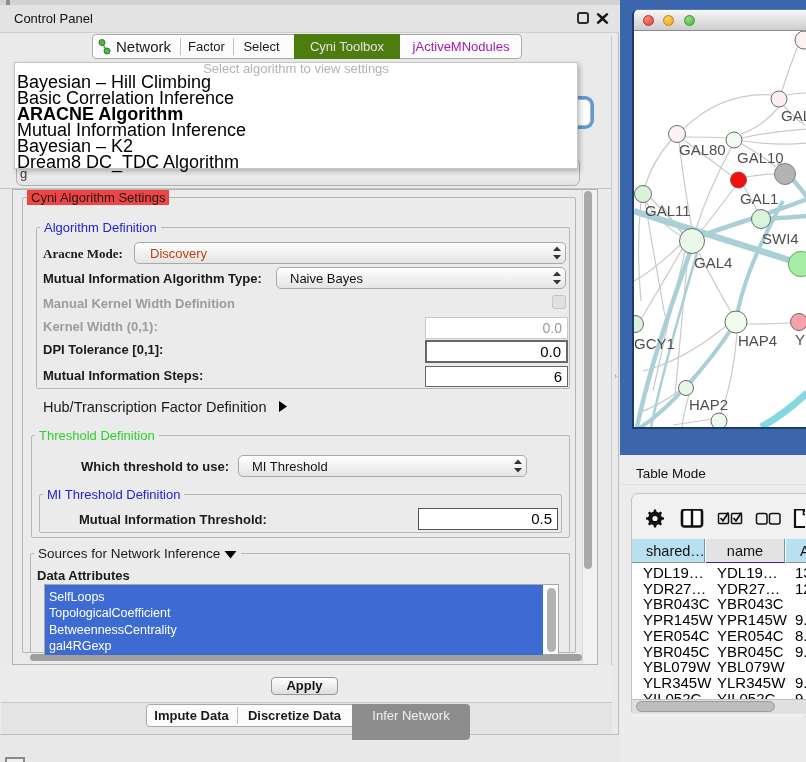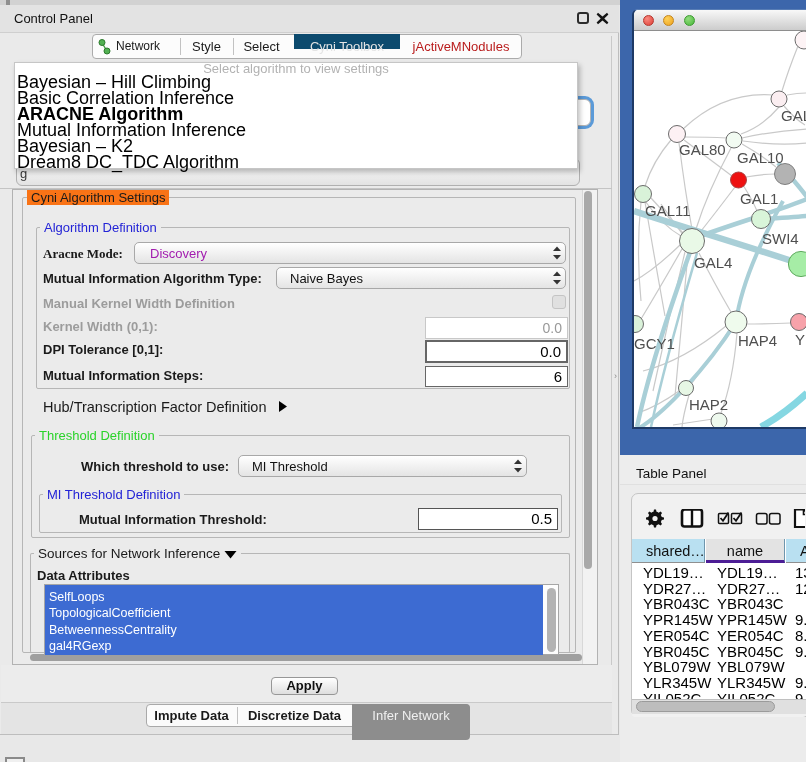--- a/index.html
+++ b/index.html
@@ -16,32 +16,32 @@
 <div class="abs" id="cpanel" style="left:0;top:5px;width:619px;height:730px;background:#eaeaea;border:1px solid #bdbdbd;border-left:none;"></div>
 <div class="abs" style="left:0;top:5px;width:619px;height:28px;background:#e3e3e3;border-bottom:1px solid #cfcfcf;"></div>
 <div class="abs" style="left:14px;top:11px;font-size:13px;color:#111;">Control Panel</div>
 
 <div class="abs" style="left:577px;top:12px;width:12px;height:12px;border:2px solid #2b2b2b;border-radius:3px;"></div>
 <svg class="abs" style="left:596px;top:12px;" width="13" height="13" viewBox="0 0 13 13">
     <path d="M2 0.8 L6.5 4.6 L11 0.8 L12.4 2.4 L8.3 6.5 L12.4 10.6 L11 12.2 L6.5 8.4 L2 12.2 L0.6 10.6 L4.7 6.5 L0.6 2.4 Z" fill="#151515"></path>
   </svg>
 
 <div class="abs" style="left:92px;top:34px;width:430px;height:25px;background:#fcfcfc;border:1px solid #ababab;border-radius:4px;"></div>
-<div class="abs" style="left:116px;top:34px;height:25px;font-size:12px;color:#1a1a1a;line-height:25px;">Network</div>
+<div class="abs" style="left:116px;top:34px;height:25px;font-size:15px;color:#1a1a1a;line-height:25px;">Network</div>
 <svg class="abs" style="left:98px;top:39px;" width="14" height="16" viewBox="0 0 14 16">
   <line x1="4" y1="4" x2="9" y2="12" stroke="#3f9e3f" stroke-width="1.4"></line>
   <circle cx="4" cy="3.5" r="3" fill="#52b152" stroke="#2d7a2d"></circle>
   <circle cx="9" cy="12" r="3" fill="#52b152" stroke="#2d7a2d"></circle>
 </svg>
 <div class="abs" style="left:180px;top:38px;width:1px;height:17px;background:#c2c2c2;"></div>
-<div class="abs" style="left:180px;top:34px;width:53px;height:25px;font-size:13px;color:#1a1a1a;line-height:25px;text-align:center;">Style</div>
+<div class="abs" style="left:180px;top:34px;width:53px;height:25px;font-size:13px;color:#1a1a1a;line-height:25px;text-align:center;">Factor</div>
 <div class="abs" style="left:233px;top:38px;width:1px;height:17px;background:#c2c2c2;"></div>
 <div class="abs" style="left:233px;top:34px;width:57px;height:25px;font-size:13px;color:#1a1a1a;line-height:25px;text-align:center;">Select</div>
-<div class="abs" style="left:294px;top:34px;width:106px;height:15px;background:#0c4a6e;font-size:13px;color:#e4e4e4;line-height:25px;text-align:center;">Cyni Toolbox</div>
-<div class="abs" style="left:400px;top:34px;width:122px;height:25px;font-size:13px;color:#b91c1c;line-height:25px;text-align:center;">jActiveMNodules</div>
+<div class="abs" style="left:294px;top:34px;width:106px;height:25px;background:#4d7c0f;font-size:13px;color:#e4e4e4;line-height:25px;text-align:center;">Cyni Toolbox</div>
+<div class="abs" style="left:400px;top:34px;width:122px;height:25px;font-size:13px;color:#a21caf;line-height:25px;text-align:center;">jActiveMNodules</div>
 
 <div class="abs" style="left:611px;top:36px;width:1px;height:696px;background:#c9c9c9;"></div>
 
 <div class="abs" style="left:300px;top:99px;width:291px;height:27px;border-radius:6px;background:#fff;border:1px solid #b5b5b5;box-shadow:0 0 0 3px #5b9ad8;"></div>
 
 <div class="abs" style="left:16px;top:158px;width:564px;height:28px;border-radius:6px;background:linear-gradient(#ffffff,#e2e2e2);border:1px solid #b0b0b0;"></div>
 <div class="abs" style="left:20px;top:166px;font-size:13px;color:#3a3a3a;">g</div>
 
 <div class="abs" style="left:14px;top:62px;width:564px;height:107px;background:#ffffff;border:1px solid #c6c6c6;box-shadow:2px 3px 5px rgba(0,0,0,0.25);"></div>
 <div class="abs" style="left:14px;top:61px;width:564px;font-size:13px;color:#b2b2b2;text-align:center;">Select algorithm to view settings</div>
@@ -57,28 +57,28 @@
 <div class="abs" style="left:0;top:188px;width:612px;height:1px;background:#c4c4c4;"></div>
 
 <div class="abs" style="left:12px;top:189px;width:586px;height:476px;border:1px solid #b2b2b2;background:#ebebeb;"></div>
 
 <div class="abs" style="left:582px;top:190px;width:15px;height:474px;background:#f2f2f2;border-left:1px solid #d8d8d8;"></div>
 <div class="abs" style="left:584px;top:191px;width:8px;height:378px;background:#a9a9a9;border-radius:4px;"></div>
 
 <div class="abs" style="left:30px;top:654px;width:552px;height:7px;background:#9f9f9f;border-radius:4px;"></div>
 
 <div class="abs" style="left:22px;top:197px;width:554px;height:456px;border:1px solid #b6b6b6;border-radius:2px;"></div>
-<div class="abs" style="left:27px;top:190px;font-size:13px;color:#1a1a1a;background:#f97316;padding:0 4px;">Cyni Algorithm Settings</div>
+<div class="abs" style="left:27px;top:190px;font-size:13px;color:#1a1a1a;background:#ef4444;padding:0 4px;">Cyni Algorithm Settings</div>
 
 <div class="abs" style="left:36px;top:227px;width:534px;height:162px;border:1px solid #b6b6b6;border-radius:2px;"></div>
 <div class="abs" style="left:40px;top:220px;font-size:13px;color:#2323d6;background:#ebebeb;padding:0 4px;">Algorithm Definition</div>
 
 <div class="abs" style="left:43px;top:246px;font-size:13px;font-weight:bold;color:#1a1a1a;font-family:Liberation Serif, serif;">Aracne Mode:</div>
 <div class="abs" style="left:134px;top:242px;width:432px;height:22px;border-radius:5px;background:linear-gradient(#ffffff,#e4e4e4);border:1px solid #a8a8a8;"></div>
-<div class="abs" style="left:150px;top:246px;font-size:13px;color:#a21caf;">Discovery</div>
+<div class="abs" style="left:150px;top:246px;font-size:13px;color:#c2410c;">Discovery</div>
 <svg class="abs" style="left:551px;top:245px;" width="12" height="16" viewBox="0 0 12 16">
     <path d="M2 6 L6 1.5 L10 6 Z" fill="#333"></path>
     <path d="M2 10 L6 14.5 L10 10 Z" fill="#333"></path>
   </svg>
 
 <div class="abs" style="left:43px;top:271px;font-size:13px;font-weight:bold;color:#1a1a1a;">Mutual Information Algorithm Type:</div>
 <div class="abs" style="left:276px;top:267px;width:290px;height:22px;border-radius:5px;background:linear-gradient(#ffffff,#e4e4e4);border:1px solid #a8a8a8;"></div>
 <div class="abs" style="left:290px;top:271px;font-size:13px;color:#111;">Naive Bayes</div>
 <svg class="abs" style="left:551px;top:270px;" width="12" height="16" viewBox="0 0 12 16">
     <path d="M2 6 L6 1.5 L10 6 Z" fill="#333"></path>
@@ -220,21 +220,21 @@
     <text x="61" y="237">GAL4</text>
     <text x="1" y="318">GCY1</text>
     <text x="105" y="315">HAP4</text>
     <text x="162" y="314">Y</text>
     <text x="56" y="379">HAP2</text>
   </g>
 </svg>
 
 <div class="abs" style="left:620px;top:455px;width:186px;height:307px;background:#ececec;"></div>
 <div class="abs" style="left:620px;top:455px;width:186px;height:30px;background:#ededed;border-bottom:1px solid #e0e0e0;"></div>
-<div class="abs" style="left:636px;top:466px;font-size:13.5px;color:#111;">Table Panel</div>
+<div class="abs" style="left:636px;top:466px;font-size:13.5px;color:#111;">Table Mode</div>
 <div class="abs" style="left:631px;top:493px;width:185px;height:224px;background:#f1f1f1;border:1px solid #c5c5c5;border-radius:7px;"></div>
 
 <svg class="abs" style="left:645px;top:509px;" width="160" height="19" viewBox="0 0 160 19">
   <g fill="#111">
     <path d="M 9,2 L 11,2 L 11.5,4.3 A 5.5 5.5 0 0 1 13.6,5.2 L 15.6,4 L 17,5.4 L 15.8,7.4 A 5.5 5.5 0 0 1 16.7,9.5 L 19,10 L 19,12 L 16.7,12.5 A 5.5 5.5 0 0 1 15.8,14.6 L 17,16.6 L 15.6,18 L 13.6,16.8 A 5.5 5.5 0 0 1 11.5,17.7 L 11,20 L 9,20 L 8.5,17.7 A 5.5 5.5 0 0 1 6.4,16.8 L 4.4,18 L 3,16.6 L 4.2,14.6 A 5.5 5.5 0 0 1 3.3,12.5 L 1,12 L 1,10 L 3.3,9.5 A 5.5 5.5 0 0 1 4.2,7.4 L 3,5.4 L 4.4,4 L 6.4,5.2 A 5.5 5.5 0 0 1 8.5,4.3 Z" transform="translate(0,-1.5)"></path>
     <circle cx="10" cy="9.5" r="2.6" fill="#f1f1f1"></circle>
   </g>
   <rect x="37" y="0.5" width="20" height="17" rx="2.5" fill="#fff" stroke="#111" stroke-width="2.6"></rect>
   <line x1="47" y1="1" x2="47" y2="18" stroke="#111" stroke-width="2.4"></line>
   <g fill="none" stroke="#111" stroke-width="1.5">
@@ -244,21 +244,21 @@
     <path d="M 88.5,9 L 91,11.8 L 96.5,3.5" stroke-width="1.8"></path>
     <rect x="111.5" y="4.5" width="10.5" height="10.5" rx="2"></rect>
     <rect x="124.5" y="4.5" width="10.5" height="10.5" rx="2"></rect>
   </g>
   <path d="M 150,0.5 L 159,0.5 L 163,5 L 163,18 L 150,18 Z" fill="#fff" stroke="#111" stroke-width="2.2"></path>
   <path d="M 158.5,0.5 L 158.5,5.5 L 163,5.5" fill="none" stroke="#111" stroke-width="1.6"></path>
 </svg>
 
 <div class="abs" style="left:632px;top:539px;width:174px;height:160px;background:#fff;overflow:hidden;"></div>
 <div class="abs" style="left:632px;top:539px;width:73px;height:24px;background:#b9e0f1;border-right:1.5px solid #6f96ad;border-bottom:1px solid #8f8f8f;font-size:14.5px;color:#111;text-align:center;line-height:24px;padding-left:14px;">shared…</div>
-<div class="abs" style="left:706px;top:539px;width:79px;height:24px;background:#e3e3e3;border-right:1.5px solid #6f96ad;border-bottom:3px solid #4c1d95;font-size:14.5px;color:#111;text-align:center;line-height:24px;">name</div>
+<div class="abs" style="left:706px;top:539px;width:79px;height:24px;background:#e3e3e3;border-right:1.5px solid #6f96ad;border-bottom:1px solid #4c1d95;font-size:14.5px;color:#111;text-align:center;line-height:24px;">name</div>
 <div class="abs" style="left:786px;top:539px;width:20px;height:24px;background:#b9e0f1;border-bottom:1px solid #8f8f8f;font-size:14.5px;color:#111;padding-left:14px;line-height:24px;">A</div>
 <div class="abs" style="left:643px;top:565px;font-size:15px;color:#000;line-height:15.7px;">YDL19…<br>YDR27…<br>YBR043C<br>YPR145W<br>YER054C<br>YBR045C<br>YBL079W<br>YLR345W<br>YIL052C</div>
 <div class="abs" style="left:717px;top:565px;font-size:15px;color:#000;line-height:15.7px;">YDL19…<br>YDR27…<br>YBR043C<br>YPR145W<br>YER054C<br>YBR045C<br>YBL079W<br>YLR345W<br>YIL052C</div>
 <div class="abs" style="left:795px;top:565px;font-size:15px;color:#000;line-height:15.7px;">13<br>12<br>&nbsp;<br>9.<br>8.<br>9.<br>&nbsp;<br>9.<br>9.</div>
 
 <div class="abs" style="left:632px;top:699px;width:174px;height:15px;background:#e0e0e0;border-top:1px solid #c0c0c0;"></div>
 <div class="abs" style="left:636px;top:701px;width:139px;height:11px;background:#bdbdbd;border:1px solid #9b9b9b;border-radius:6px;"></div>
 <div class="abs" style="left:632px;top:714px;width:174px;height:3px;background:#f1f1f1;border-radius:0 0 7px 7px;"></div>
 
 </body></html>

